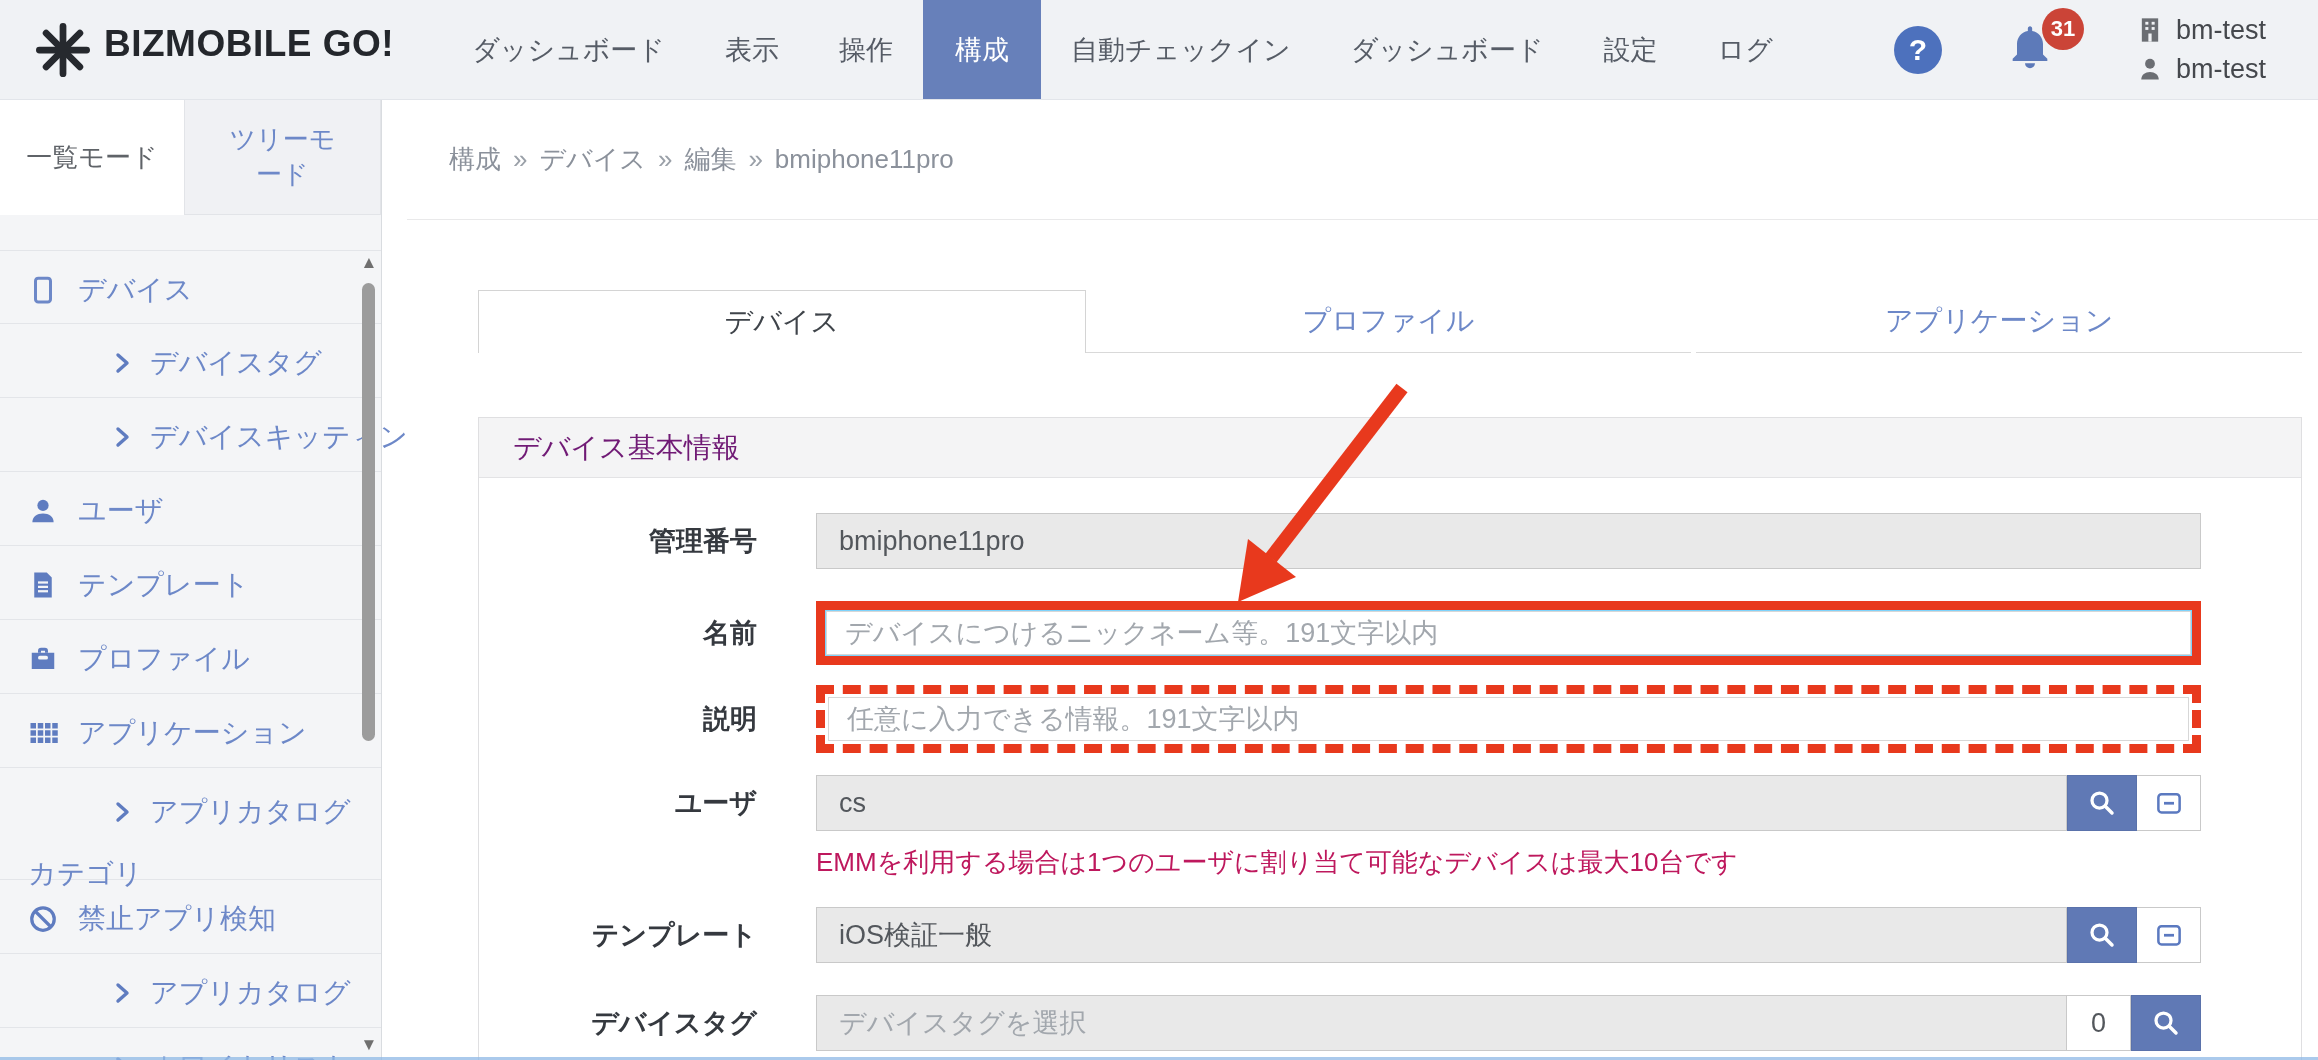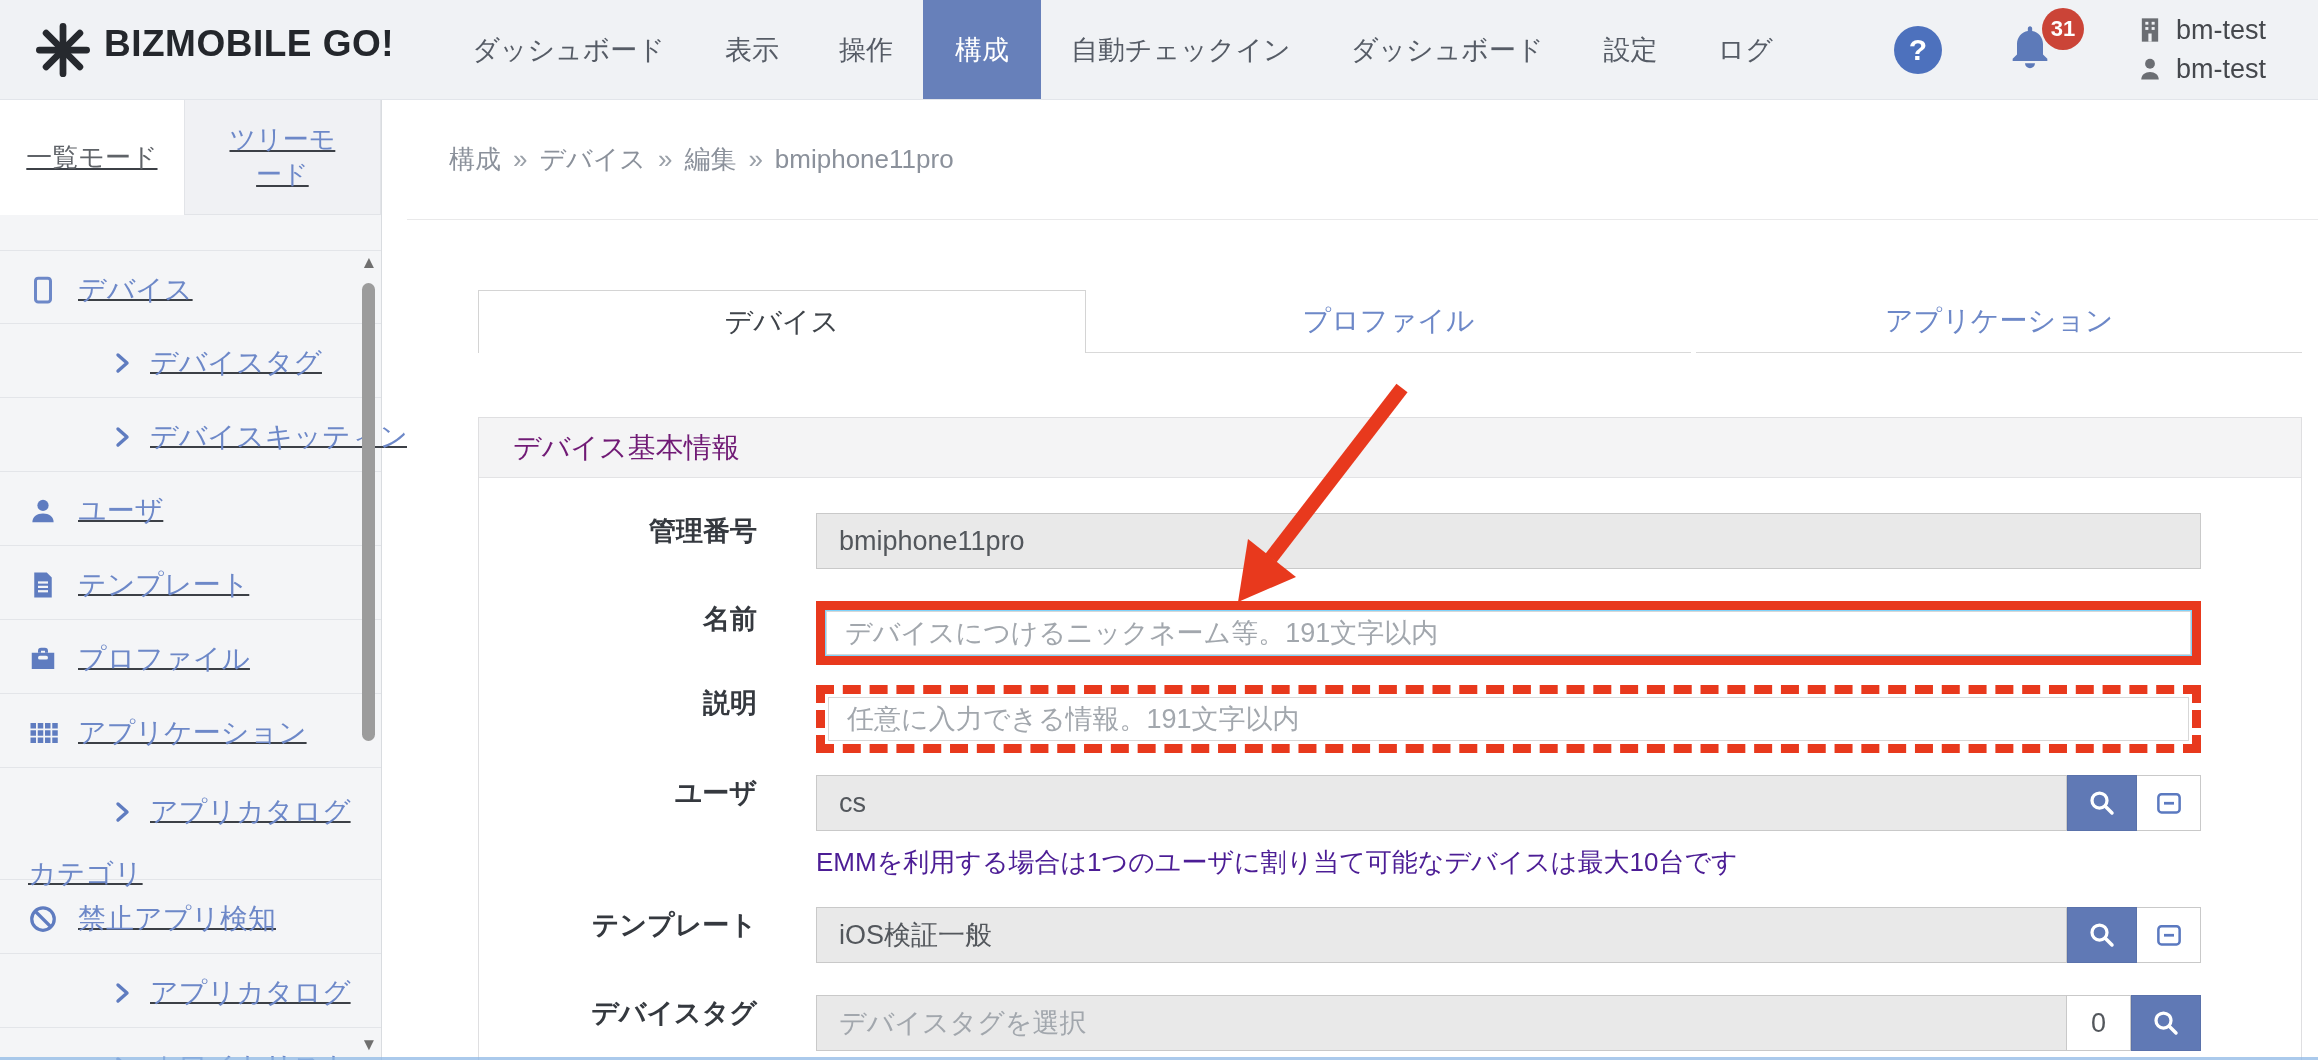--- a/index.html
+++ b/index.html
@@ -35,21 +35,21 @@
     position:absolute; top:-14px; right:-28px; background:#cb4437; color:#fff;
     min-width:42px; height:42px; border-radius:50%; font-size:22px; font-weight:bold;
     display:flex; align-items:center; justify-content:center; padding:0 4px;
   }
   .account { display:flex; flex-direction:column; gap:8px; }
   .account-row { display:flex; align-items:center; gap:12px; font-size:27px; color:#45484d; }
   .account-row svg { width:28px; height:28px; }
   
   .sidebar {
     position:absolute; left:0; top:100px; width:382px; height:960px;
-    background:#f4f5f7; border-right:1px solid #d9dce0;text-decoration:underline;
+    background:#f4f5f7; border-right:1px solid #d9dce0;
   }
   .mode-tabs { display:flex; height:115px; }
   .mode-tab {
     display:flex; align-items:center; justify-content:center; text-align:center;
     font-size:26px; cursor:pointer; line-height:1.35;
   }
   .mode-tab.active { width:198px; background:#ffffff; color:#5f6368; }
   .mode-tab.inactive {
     width:207px; background:#f0f1f4; color:#6d88c8;
     border-left:1px solid #e2e4e8; border-right:1px solid #e2e4e8; border-bottom:1px solid #e2e4e8;
@@ -92,21 +92,21 @@
   }
   .tab.gap { margin-left:5px; }
   .panel {
     margin:64px 16px 0 71px; border:1px solid #dfdfe1; background:#fff; height:800px;
   }
   .panel-header {
     height:60px; background:#f4f4f5; border-bottom:1px solid #e3e3e5;
     display:flex; align-items:center; padding-left:34px; font-size:28px; color:#701a75;
   }
   .panel-body { padding:35px 100px 40px 0; }
-  .frow { display:flex; margin-bottom:32px; }
+  .frow { display:flex; align-items:center; margin-bottom:32px; }
   .frow-block { margin-bottom:27px; }
   .flabel {
     width:278px; text-align:right; font-size:27px; font-weight:bold; color:#35393f;
     margin-right:59px; flex-shrink:0; white-space:nowrap;
   }
   .fcontrol { flex:1; display:flex; align-items:stretch; }
   input.gray {
     flex:1; height:56px; background:#e9e9e9; border:1px solid #c9c9c9;
     font-size:27px; color:#53575c; padding:0 22px; outline:none;
     font-family:"Liberation Sans","DejaVu Sans",sans-serif;
@@ -126,21 +126,21 @@
   .btn-search svg { width:30px; height:30px; }
   .btn-minus {
     width:64px; height:56px; background:#fff; border:1px solid #c9c9c9; border-left:none;
     display:flex; align-items:center; justify-content:center; cursor:pointer;
   }
   .btn-minus svg { width:30px; height:30px; }
   .count-box {
     width:64px; height:56px; background:#fff; border:1px solid #c9c9c9; border-left:none;
     display:flex; align-items:center; justify-content:center; font-size:27px; color:#53575c;
   }
-  .help-text { margin:14px 0 0 337px; font-size:26px; color:#4c1d95; }
+  .help-text { margin:14px 0 0 337px; font-size:26px; color:#be185d; }
   
   .arrow-overlay { position:absolute; left:0; top:0; width:2318px; height:1060px; pointer-events:none; z-index:50; }
   .bottom-line { position:absolute; left:0; bottom:0; width:2318px; height:3px; background:#8fb8e6; opacity:.75; }
 </style>
 </head>
 <body>
 
 <div class="header">
   <div class="logo">
     <svg viewBox="0 0 48 48">

